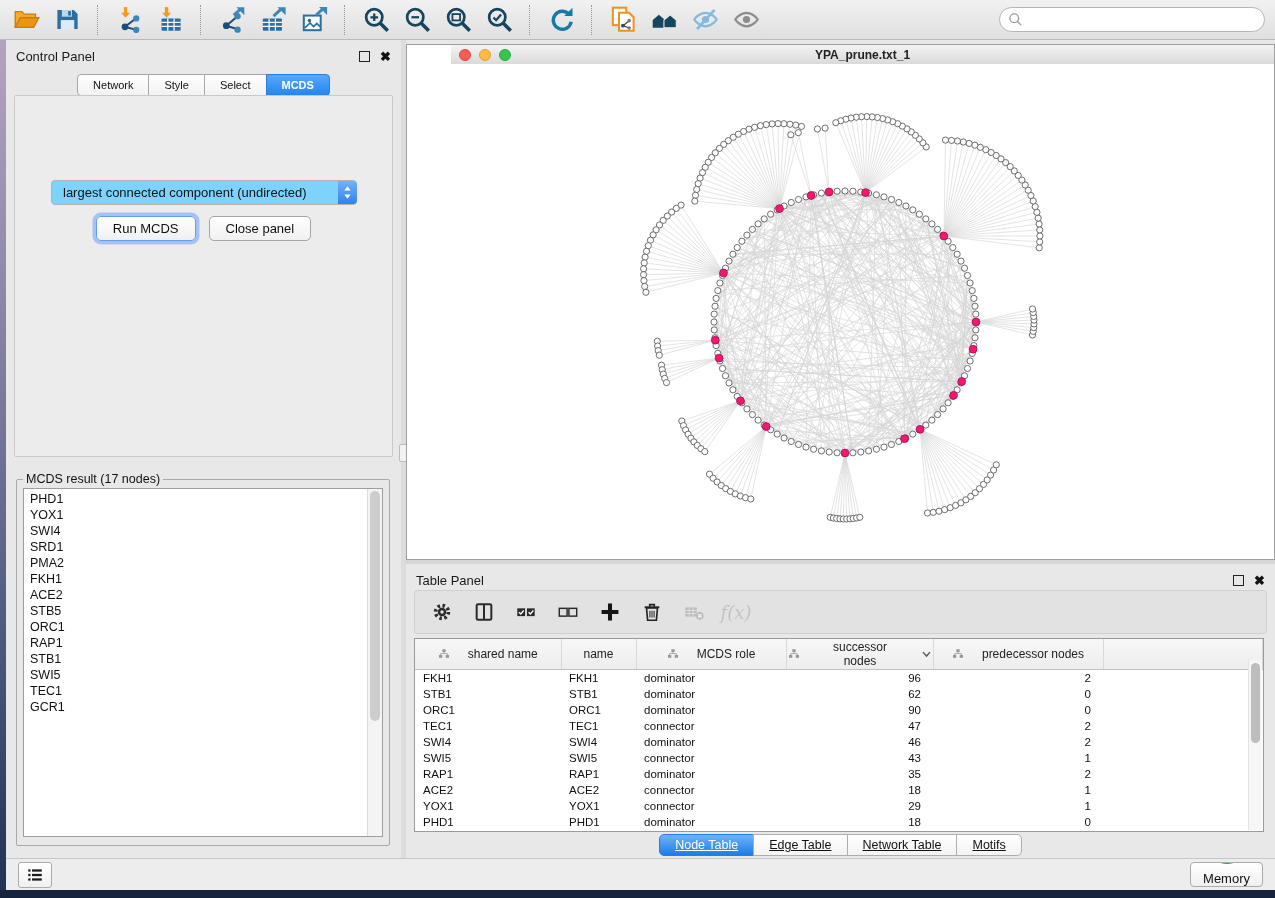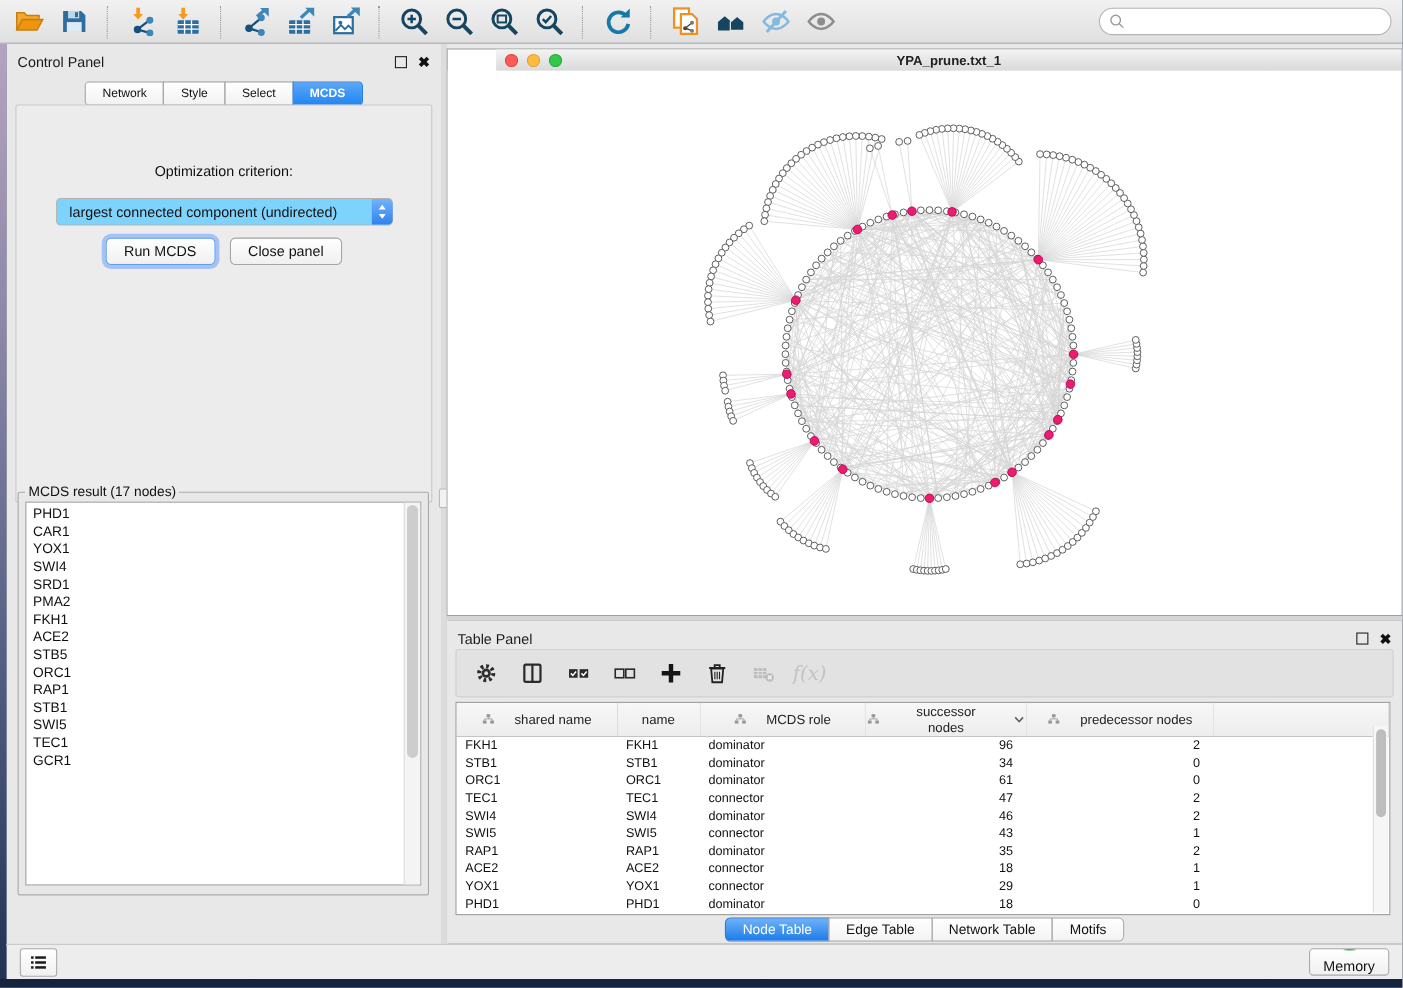--- a/index.html
+++ b/index.html
@@ -42,21 +42,21 @@
   #opt-label{position:absolute;left:0;top:52px;width:100%;text-align:center;font-size:13px;color:#111;}
   #opt-select{position:absolute;left:36px;top:84px;width:304px;height:23px;background:#7dd3fc;border:1px solid #b3b3b3;
     border-radius:4px;display:flex;align-items:center;cursor:pointer;}
   #opt-select .sel-text{flex:1;font-size:13px;color:#111;padding-left:11px;white-space:nowrap;}
   #opt-select .stepper{width:19px;height:23px;margin-right:-1px;border-radius:0 4px 4px 0;
     background:linear-gradient(#71b2fa,#2f83ee);display:flex;align-items:center;justify-content:center;}
   .btn-row{position:absolute;left:0;top:120px;width:100%;display:flex;justify-content:center;gap:13px;}
   .mac-btn{height:23px;padding:0 16px;font-size:13px;color:#111;background:linear-gradient(#ffffff,#f0f0f0);
     border:1px solid #a6a6a6;border-radius:5px;display:flex;align-items:center;cursor:pointer;}
   .mac-btn.focused{border-color:#5f9ff2;box-shadow:0 0 0 3.5px rgba(80,145,250,.45);}
-  #mcds-fieldset{position:absolute;left:10px;top:400px;width:372px;height:372px;margin:0;padding:0;
+  #mcds-fieldset{position:absolute;left:10px;top:432px;width:372px;height:372px;margin:0;padding:0;
     border:1px solid #a9a9a9;border-radius:2px;background:#e8e8e8;}
   #mcds-fieldset legend{font-size:12.5px;color:#111;margin-left:6px;padding:0 3px;}
   #mcds-list-wrap{position:absolute;left:6px;top:2px;right:6px;bottom:8px;background:#fff;border:1px solid #9e9e9e;}
   #mcds-list{position:absolute;left:0;top:0;right:14px;bottom:0;overflow:hidden;padding:2px 0 0 6px;}
   .mcds-item{font-size:12.5px;color:#111;line-height:16px;cursor:default;}
   #mcds-scroll{position:absolute;right:0;top:0;width:14px;bottom:0;background:#f4f4f4;border-left:1px solid #ddd;}
   #mcds-thumb{position:absolute;left:2px;right:2px;top:2px;height:230px;background:#cdcdcd;border-radius:5px;}
   
   #v-divider{left:401px;top:40px;width:5px;height:820px;background:#dcdcdc;border-right:1px solid #b9b9b9;}
   #v-grip{left:399px;top:444px;width:8px;height:16px;background:#f2f2f2;border:1px solid #bbb;border-radius:2px;}
@@ -85,21 +85,21 @@
   #tp-table{border-collapse:collapse;table-layout:fixed;width:100%;}
   #tp-table th{height:20px;background:linear-gradient(#f7f7f7,#ededed);border-bottom:1px solid #c3c3c3;
     border-right:1px solid #d9d9d9;font-size:12px;font-weight:normal;color:#222;position:relative;}
   #tp-table th .th-inner{display:flex;align-items:center;justify-content:center;gap:18px;}
   #tp-table td{height:16px;font-size:11.5px;color:#111;padding:0 0 0 8px;white-space:nowrap;overflow:hidden;}
   #tp-table td.num{text-align:right;padding:0 12px 0 0;}
   #tp-scroll{position:absolute;right:1px;top:21px;width:13px;bottom:1px;background:#f6f6f6;border-left:1px solid #e2e2e2;}
   #tp-thumb{position:absolute;left:2px;right:2px;top:3px;height:80px;background:#bdbdbd;border-radius:6px;}
   #tp-tabs{position:absolute;left:0;top:270px;width:100%;display:flex;justify-content:center;}
   .tp-tab{height:20px;line-height:20px;padding:0 15px;font-size:12.5px;color:#111;
-    background:linear-gradient(#ffffff,#f3f3f3);border:1px solid #aeaeae;margin-left:-1px;cursor:pointer;}
+    background:linear-gradient(#ffffff,#f3f3f3);border:1px solid #aeaeae;margin-left:-1px;cursor:pointer;text-decoration:underline;}
   .tp-tab:first-child{border-radius:5px 0 0 5px;margin-left:0;}
   .tp-tab:last-child{border-radius:0 5px 5px 0;}
   .tp-tab.active{background:linear-gradient(#6db3f8,#1e7ce8);color:#fff;border-color:#2a7de0;}
   
   #status-bar{left:6px;top:858px;width:1269px;height:32px;background:#ededed;border-top:1px solid #c6c6c6;
     display:flex;align-items:center;padding:0 12px;box-sizing:border-box;}
   #list-btn{width:32px;height:24px;background:linear-gradient(#fff,#f0f0f0);border:1px solid #ababab;border-radius:3px;
     display:flex;align-items:center;justify-content:center;cursor:pointer;}
   #memory-btn{margin-left:auto;height:23px;background:linear-gradient(#fff,#f0f0f0);border:1px solid #ababab;border-radius:4px;
     display:flex;align-items:center;gap:7px;padding:0 12px;cursor:pointer;flex-direction:column;}
@@ -302,41 +302,39 @@
       <span class="close-x">✖</span>
     </span>
   </div>
   <div id="cp-tabs">
       <div class="cp-tab">Network</div>
       <div class="cp-tab">Style</div>
       <div class="cp-tab">Select</div>
       <div class="cp-tab active">MCDS</div>
     </div>
   <div id="cp-content">
-    <div id="opt-label">Optimization criterion:</div>
     <div id="opt-select">
       <span class="sel-text">largest connected component (undirected)</span>
       <span class="stepper">
         <svg width="11" height="17" viewBox="0 0 11 17">
             <path d="M5.5 2.2l3.2 4.3H2.3z" fill="#fff"></path>
             <path d="M5.5 14.8l-3.2-4.3h6.4z" fill="#fff"></path>
           </svg>
       </span>
     </div>
     <div class="btn-row">
       <div class="mac-btn focused">Run MCDS</div>
       <div class="mac-btn">Close panel</div>
     </div>
   </div>
   <fieldset id="mcds-fieldset">
     <legend>MCDS result (17 nodes)</legend>
     <div id="mcds-list-wrap">
       <div id="mcds-list">
           <div class="mcds-item">PHD1</div>
-          <div class="mcds-item">CAR1</div>
           <div class="mcds-item">YOX1</div>
           <div class="mcds-item">SWI4</div>
           <div class="mcds-item">SRD1</div>
           <div class="mcds-item">PMA2</div>
           <div class="mcds-item">FKH1</div>
           <div class="mcds-item">ACE2</div>
           <div class="mcds-item">STB5</div>
           <div class="mcds-item">ORC1</div>
           <div class="mcds-item">RAP1</div>
           <div class="mcds-item">STB1</div>
@@ -1370,29 +1368,29 @@
             <td>FKH1</td>
             <td>dominator</td>
             <td class="num">96</td>
             <td class="num">2</td>
             <td></td>
           </tr>
           <tr>
             <td>STB1</td>
             <td>STB1</td>
             <td>dominator</td>
-            <td class="num">34</td>
+            <td class="num">62</td>
             <td class="num">0</td>
             <td></td>
           </tr>
           <tr>
             <td>ORC1</td>
             <td>ORC1</td>
             <td>dominator</td>
-            <td class="num">61</td>
+            <td class="num">90</td>
             <td class="num">0</td>
             <td></td>
           </tr>
           <tr>
             <td>TEC1</td>
             <td>TEC1</td>
             <td>connector</td>
             <td class="num">47</td>
             <td class="num">2</td>
             <td></td>

